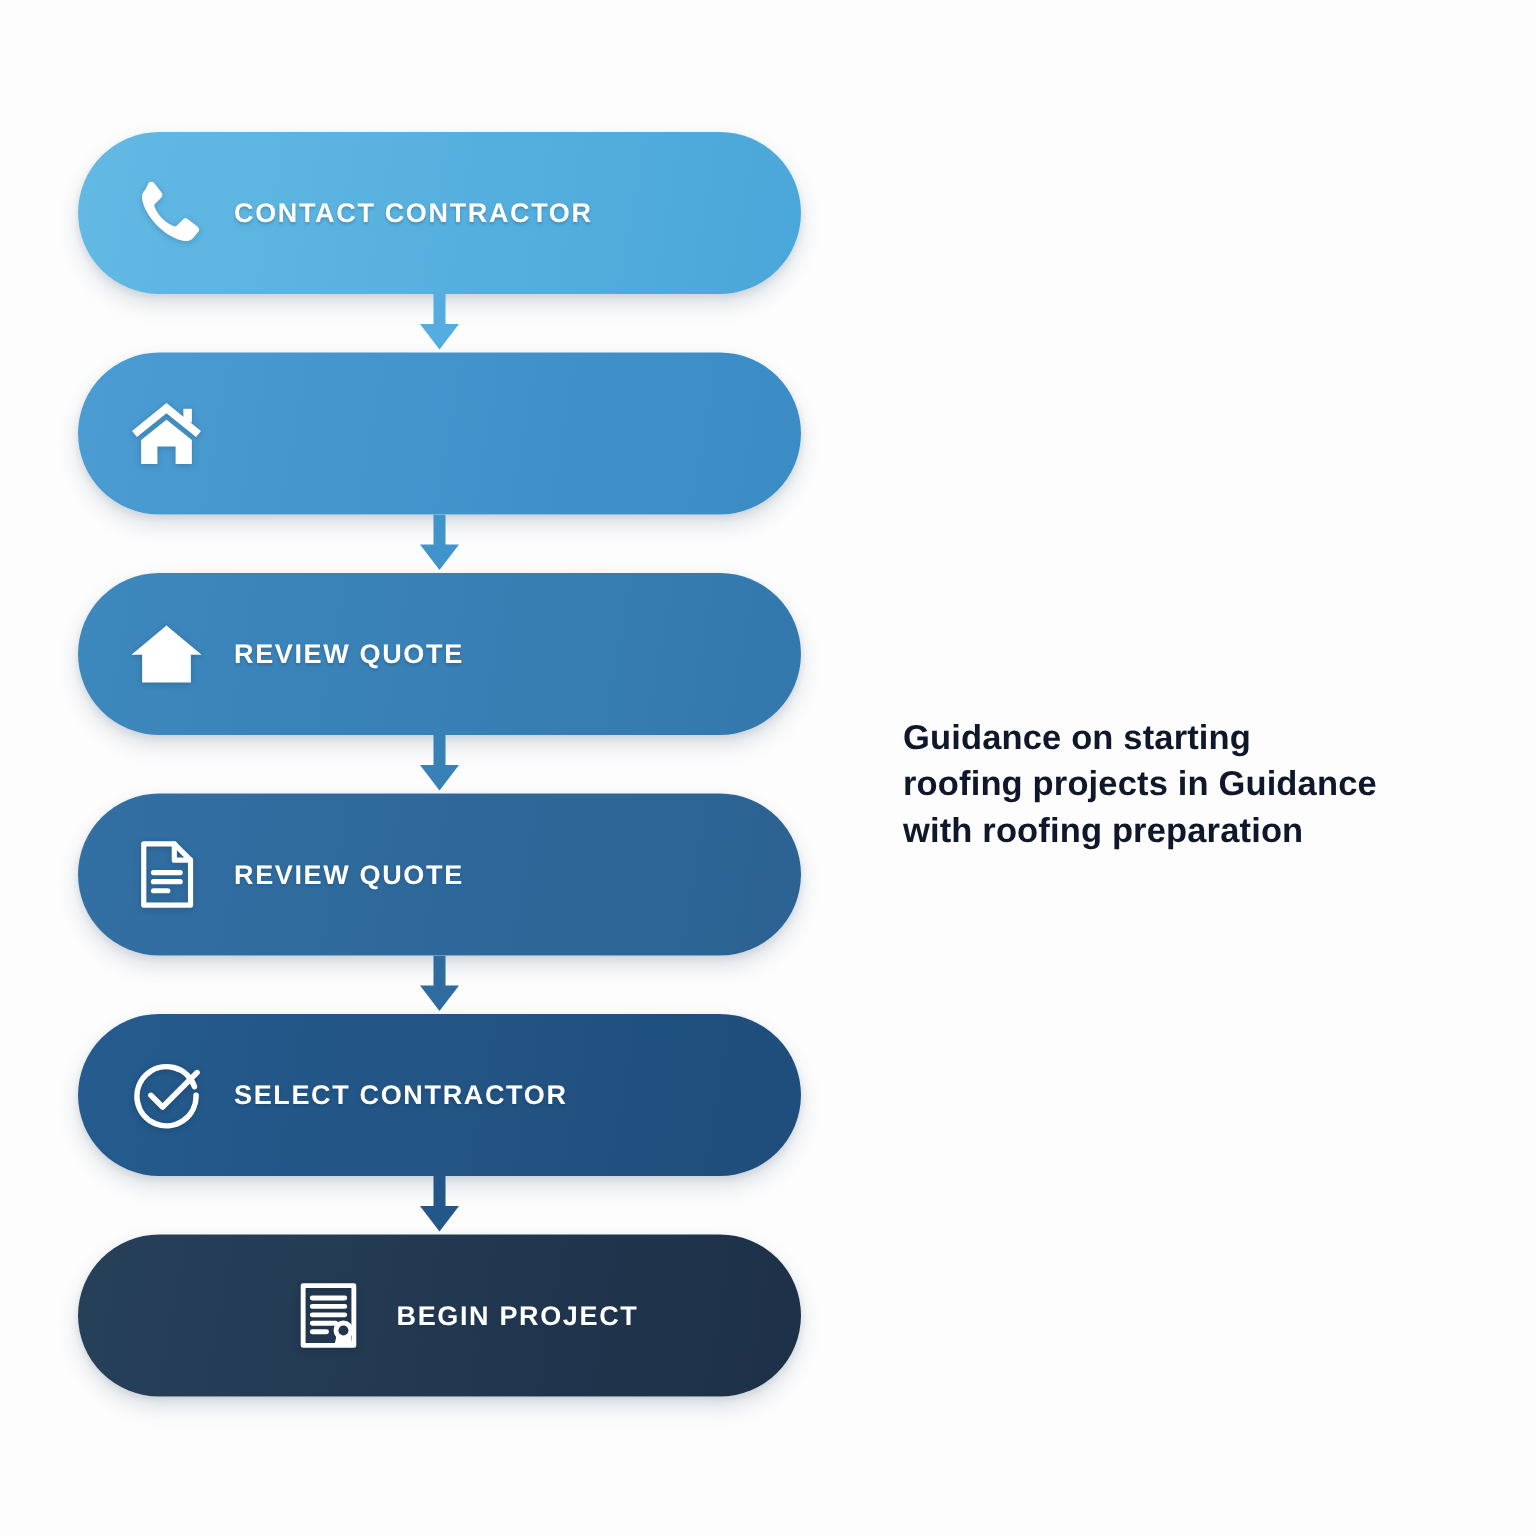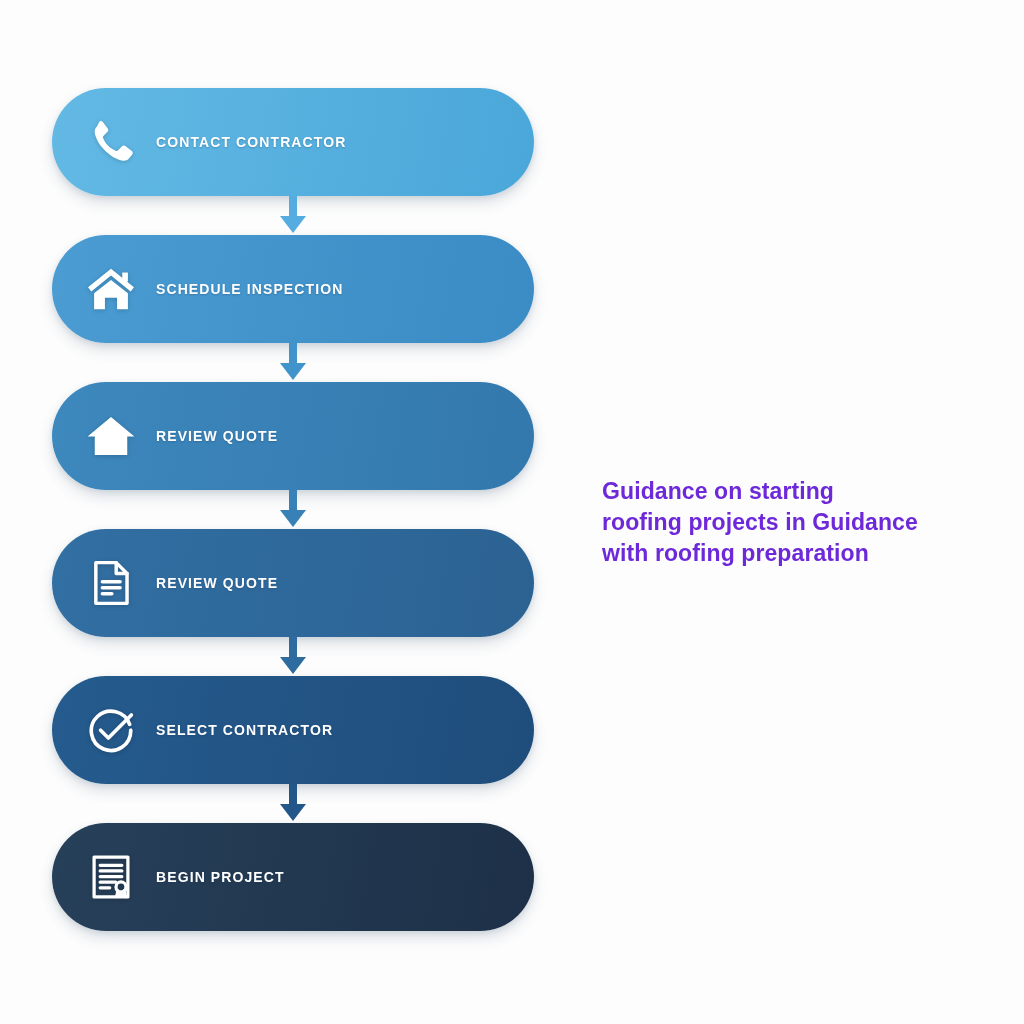--- a/index.html
+++ b/index.html
@@ -56,21 +56,21 @@
   }
   .pill-icon svg {
     display: block;
     width: 52px;
     height: 52px;
     filter: drop-shadow(0 1px 2px rgba(0,0,0,0.18));
   }
 
   .pill-label {
     color: #ffffff;
-    font-size: 14px;
+    font-size: 18px;
     font-weight: bold;
     letter-spacing: 1.1px;
     white-space: nowrap;
     text-shadow: 0 1px 2px rgba(20, 50, 80, 0.28);
   }
 
   
   .connector {
     position: relative;
     height: 39px;
@@ -125,21 +125,20 @@
 
     <div class="step-wrap">
       <div class="pill" id="pill-1" style="background: linear-gradient(100deg, rgb(74, 156, 210) 0%, rgb(59, 139, 196) 100%);">
         <span class="pill-icon">
           <svg viewBox="0 0 24 24" fill="#ffffff" aria-hidden="true">
             <path d="M12 2.6 1.4 11.2l1.5 1.9L12 5.8l9.1 7.3 1.5-1.9z"></path>
             <path d="M12 7.8 4.2 14v7.4h5V16h5.6v5.4h5V14z"></path>
             <rect x="17.2" y="4.4" width="2.6" height="4.2"></rect>
           </svg>
         </span>
-        <span class="pill-label">SCHEDULE INSPECTION</span>
       </div>
       <div class="connector" id="conn-1">
         <svg viewBox="0 0 30 39" aria-hidden="true">
           <rect x="11" y="0" width="8" height="22" class="arrow-fill" fill="#4094cb"></rect>
           <polygon points="2,20 28,20 15,37" class="arrow-fill" fill="#4094cb"></polygon>
         </svg>
       </div>
     </div>
 
     <div class="step-wrap">
@@ -190,34 +189,34 @@
       </div>
       <div class="connector" id="conn-4">
         <svg viewBox="0 0 30 39" aria-hidden="true">
           <rect x="11" y="0" width="8" height="22" class="arrow-fill" fill="#23578a"></rect>
           <polygon points="2,20 28,20 15,37" class="arrow-fill" fill="#23578a"></polygon>
         </svg>
       </div>
     </div>
 
     <div class="step-wrap">
-      <div class="pill" id="pill-5" style="background: linear-gradient(100deg, rgb(39, 64, 90) 0%, rgb(29, 48, 71) 100%);">
+      <div class="pill" id="pill-5" style="background: linear-gradient(100deg, rgb(39, 64, 90) 0%, rgb(29, 48, 71) 100%); justify-content: center;">
         <span class="pill-icon">
           <svg viewBox="0 0 24 24" fill="none" stroke="#ffffff" stroke-width="1.5" stroke-linecap="round" stroke-linejoin="round" aria-hidden="true">
             <rect x="4.2" y="2.8" width="15.6" height="18.4"></rect>
             <path d="M7 6.6h10M7 9.2h10M7 11.8h10M7 14.4h7.2M7 17h4.4"></path>
             <circle cx="16.6" cy="16.6" r="2.3"></circle>
             <path d="M15.2 18.4l-.6 2.6 2-1.1 2 1.1-.6-2.6"></path>
           </svg>
         </span>
         <span class="pill-label">BEGIN PROJECT</span>
       </div>
     </div>
 
   </div>
 
-  <div id="caption" style="color: #6d28d9;">
+  <div id="caption" style="color: #0f172a;">
     <span class="cap-line">Guidance on starting</span>
     <span class="cap-line">roofing projects in Guidance</span>
     <span class="cap-line">with roofing preparation</span>
   </div>
 
 </div>
 
 </body></html>

